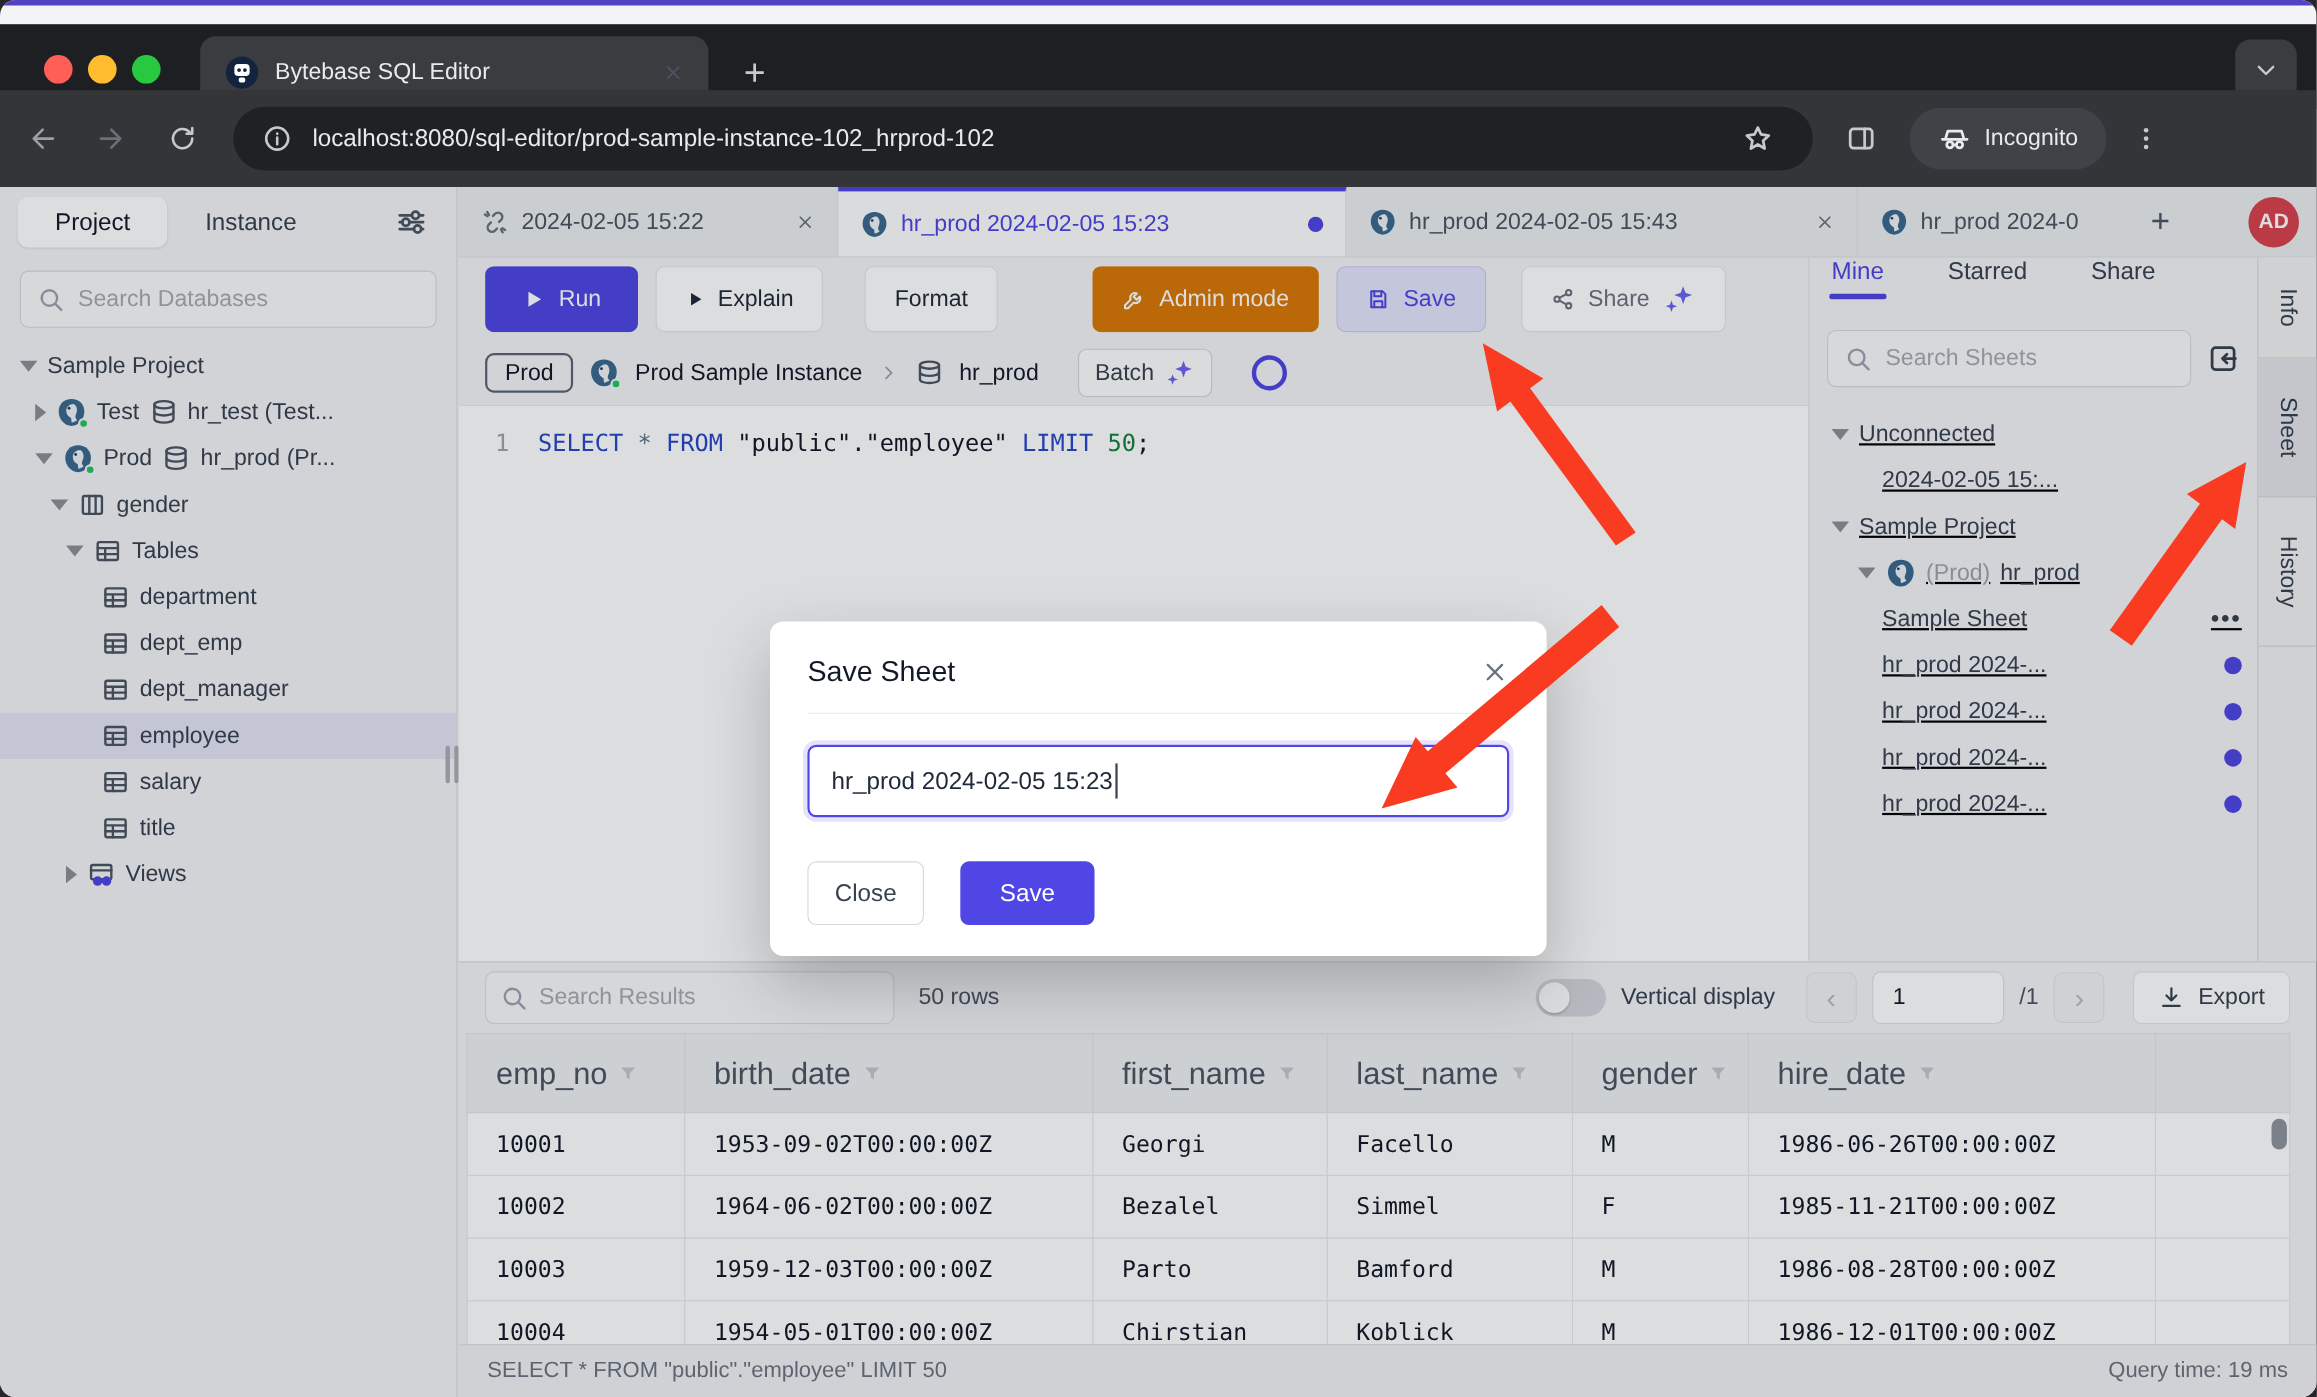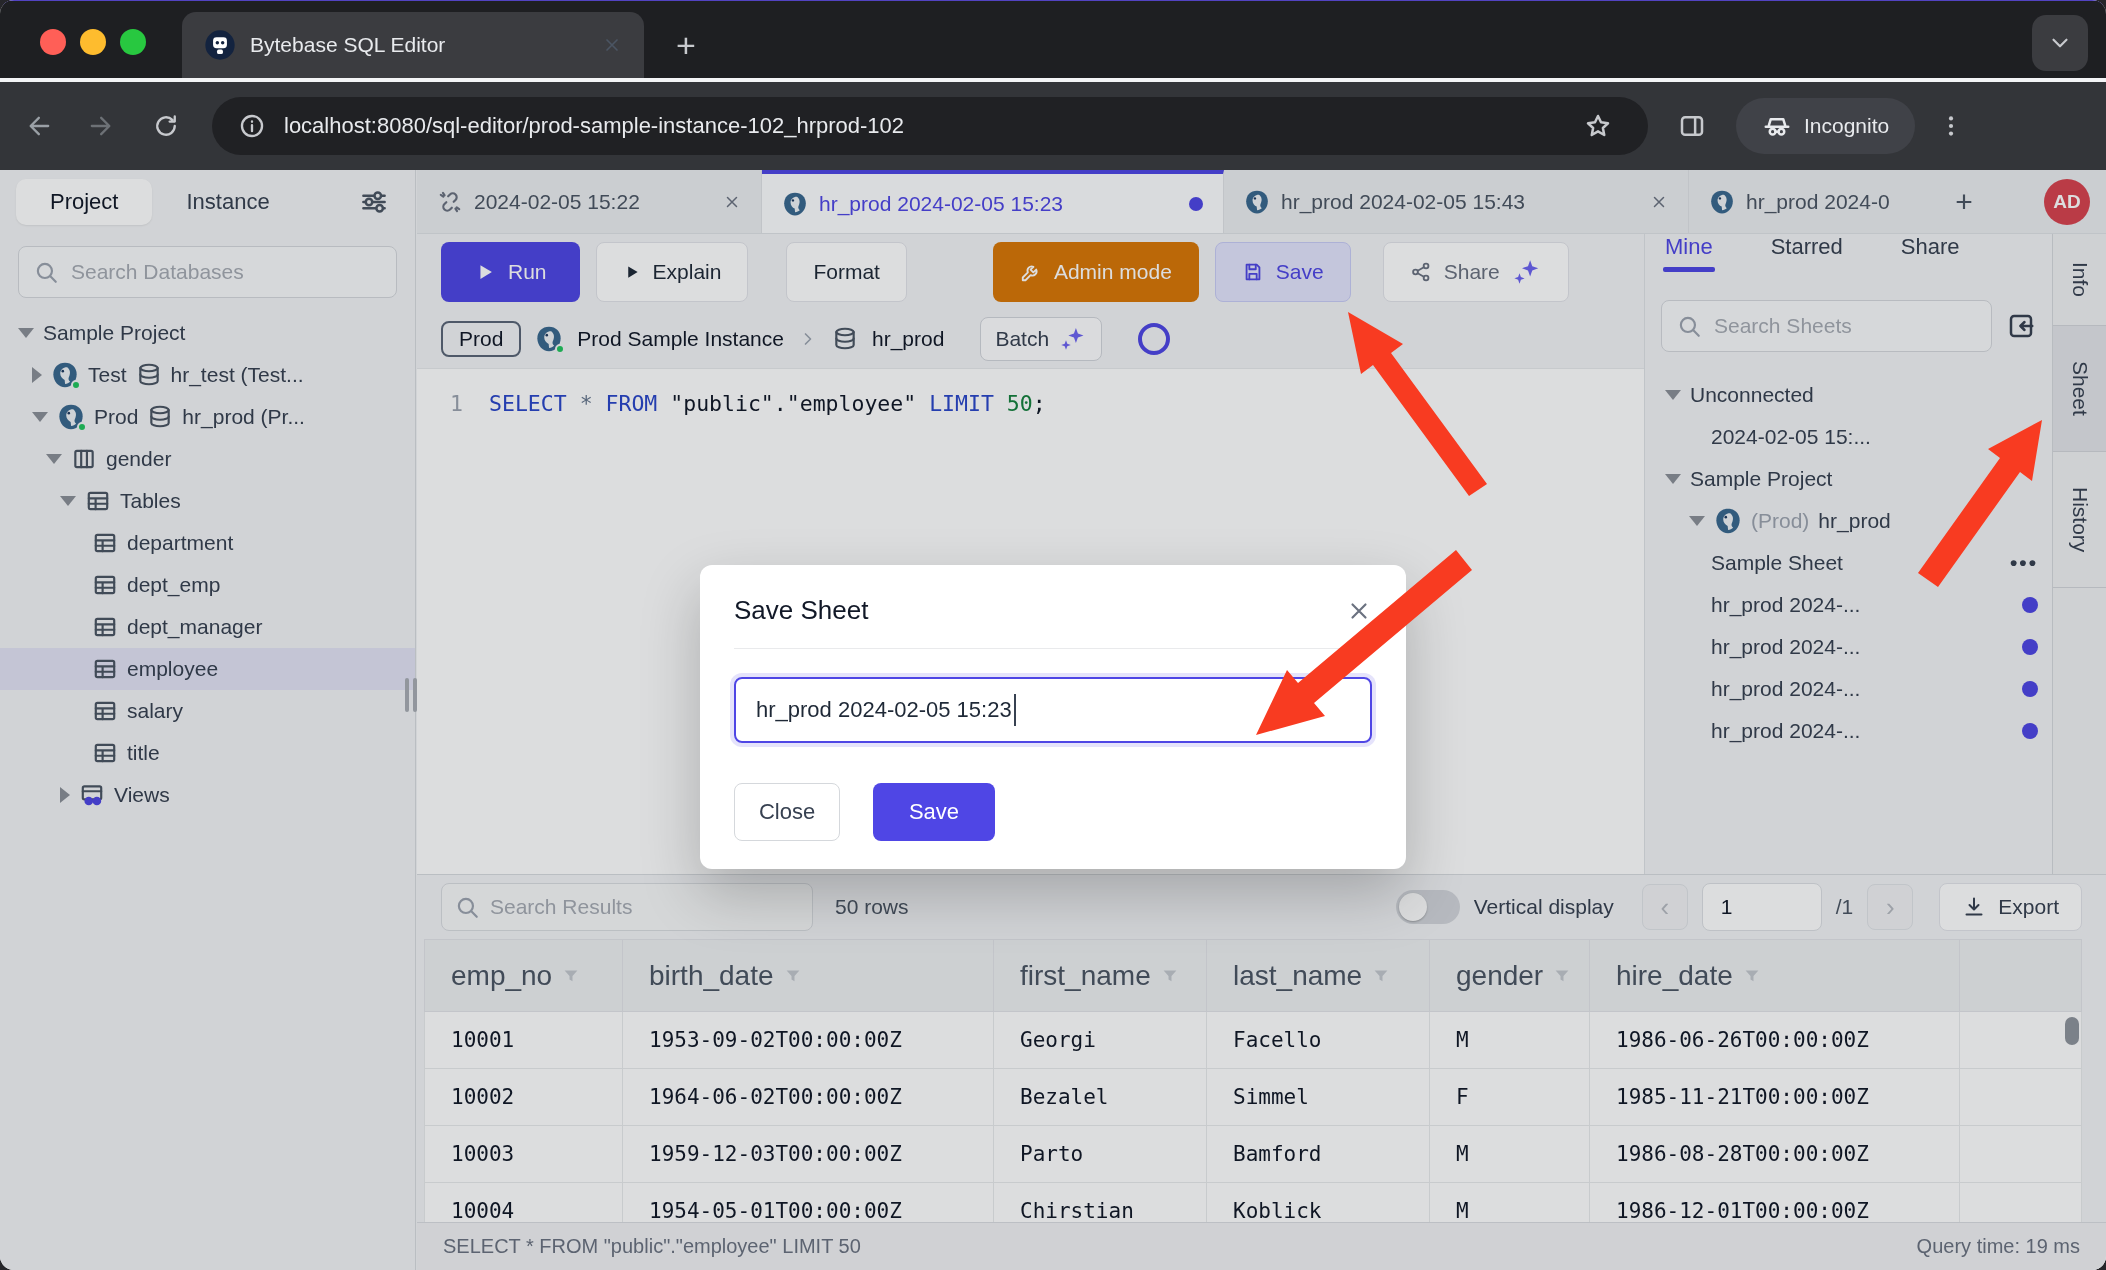--- a/index.html
+++ b/index.html
@@ -3,21 +3,21 @@
 <meta charset="utf-8">
 <style>
   * { margin:0; padding:0; box-sizing:border-box; }
   html,body { width:2106px; height:1270px; background:#26262a; overflow:hidden;
               font-family:"Liberation Sans", sans-serif; }
   .window { position:relative; width:2106px; height:1270px; border-radius:14px; overflow:hidden; background:#f3f4f6; }
 
   
   .chrome { position:absolute; top:0; left:0; right:0; height:170px; }
   .chrome-accent { height:5px; background:#5243c2; }
-  .tabstrip { position:absolute; top:1px; left:0; right:0; height:77px; background:#1e1f22; }
+  .tabstrip { position:absolute; top:22px; left:0; right:0; height:77px; background:#1e1f22; }
   .tl { position:absolute; top:28px; width:26px; height:26px; border-radius:50%; }
   .btab { position:absolute; left:182px; top:11px; width:462px; height:66px; background:#3b3c40;
           border-radius:14px 14px 0 0; display:flex; align-items:center; padding:0 22px; gap:14px; }
   .btab-title { color:#e8eaed; font-size:21px; flex:1; white-space:nowrap; overflow:hidden; }
   .chrome-ic { color:#c7c9cd; }
   .newtab { position:absolute; left:664px; top:22px; width:44px; height:44px; color:#c7c9cd;
             font-size:34px; line-height:44px; text-align:center; font-weight:300; }
   .tabsearch { position:absolute; right:18px; top:14px; width:56px; height:56px; border-radius:14px;
                background:#3b3c40; display:flex; align-items:center; justify-content:center; color:#c7c9cd; }
   .urlbar { position:absolute; top:82px; left:0; right:0; height:88px; background:#333539;
@@ -93,21 +93,21 @@
   .gutter { width:72px; text-align:right; color:#9ca3af; padding-right:26px; flex:none; }
   .tok-kw { color:#2a46c9; } .tok-op { color:#64748b; } .tok-id { color:#111827; } .tok-num { color:#15803d; }
 
   
   .sheetp { width:408px; flex:none; border-left:1px solid #dfe2e6; display:flex; flex-direction:column; }
   .sp-tabs { height:64px; display:flex; align-items:flex-start; padding:0 20px; gap:58px; font-size:22px; color:#374151; }
   .sp-tab-active { color:#4f46e5; position:relative; }
   .sp-tab-active::after { content:""; position:absolute; left:-2px; right:-2px; bottom:-12px; height:5px; background:#4f46e5; border-radius:2px; }
   .sp-search-row { display:flex; align-items:center; gap:14px; padding:2px 16px 0 16px; }
   .sp-search { flex:1; }
-  .sp-tree { padding-top:22px; }
+  .sp-tree { padding-top:22px;text-decoration:underline; }
   .sp-row { height:42px; display:flex; align-items:center; gap:9px; font-size:21px; color:#374151; padding-right:14px; }
   .sp-dot { width:16px; height:16px; border-radius:50%; background:#4f46e5; margin-left:auto; }
   .sp-ell { margin-left:auto; color:#374151; letter-spacing:2px; font-weight:bold; }
 
   
   .vtabs { width:54px; flex:none; border-left:1px solid #d6d9dd; background:#f0f1f3; display:flex; flex-direction:column; }
   .vtab { writing-mode:vertical-rl; display:flex; align-items:center; justify-content:center;
           font-size:21px; color:#374151; border-bottom:1px solid #d3d6da; }
   .vtab.v1 { height:92px; } .vtab.v2 { height:126px; background:#e3e5e9; } .vtab.v3 { height:136px; }
 

